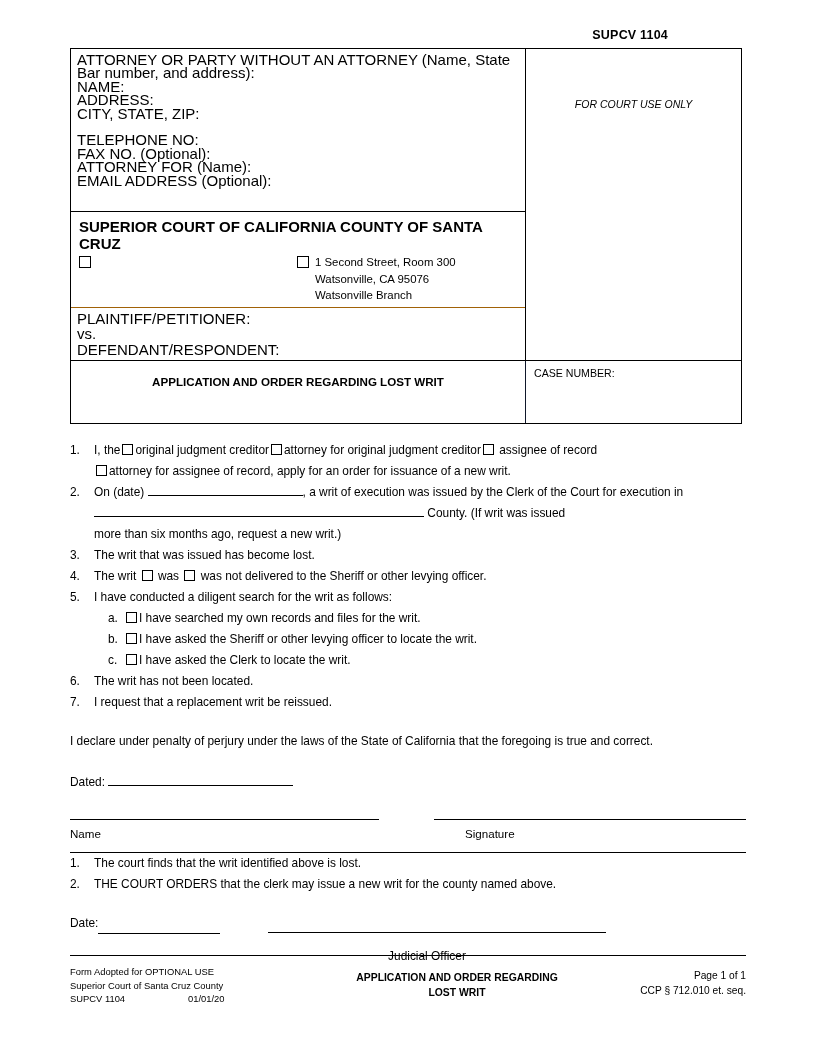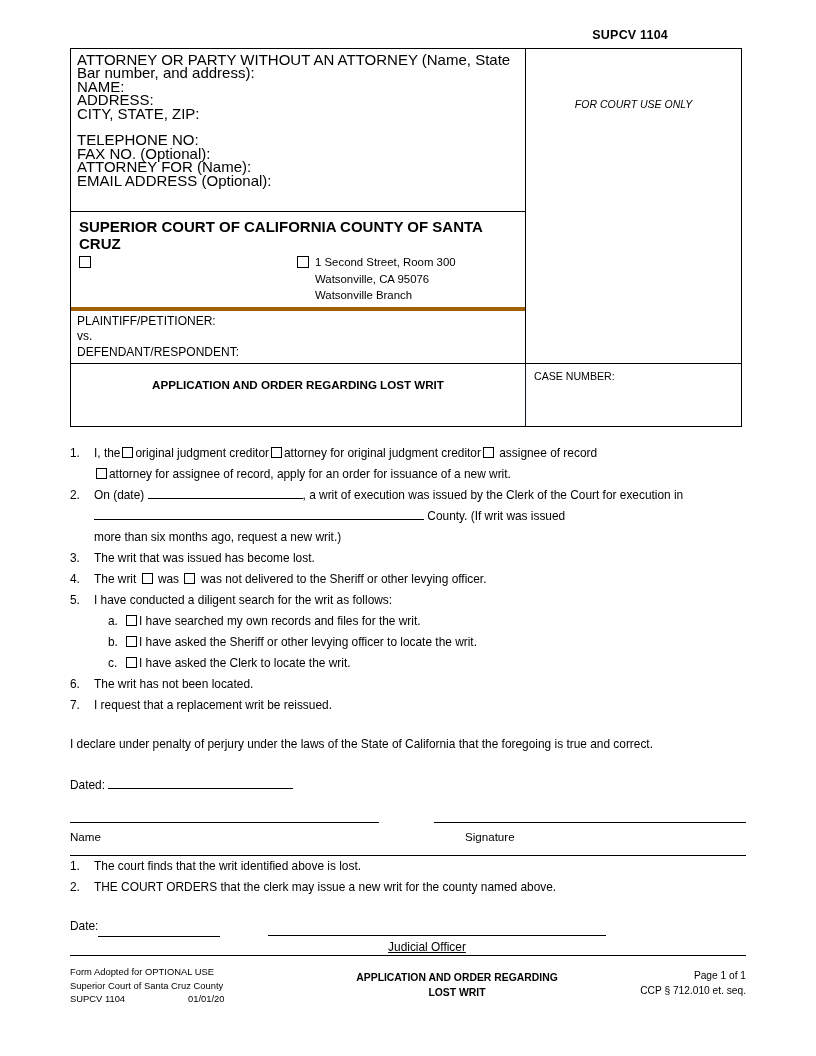--- a/index.html
+++ b/index.html
@@ -96,23 +96,23 @@
     display: inline-block;
     width: 11px;
     height: 11px;
     border: 1px solid #000;
     box-sizing: border-box;
     vertical-align: -1px;
     margin: 0 2px;
     background: #fff;
   }
   .parties {
-    border-top: 4px solid #a16207;
+    border-top: 1px solid #a16207;
     padding: 3px 6px 3px 6px;
-    font-size: 12px;
+    font-size: 15px;
     line-height: 15.5px;
     min-height: 52px;
     box-sizing: border-box;
   }
   .cap-bottom {
     display: flex;
     border-top: 1px solid #000;
   }
   .title-cell {
     width: 455px;
@@ -215,24 +215,23 @@
   .date-blank { width: 122px; }
   .jo-line {
     width: 338px;
     border-top: 1px solid #000;
     margin-left: 48px;
     height: 1px;
   }
   .jo-label {
     text-align: center;
     font-size: 11.9px;
-    padding-top: 0;
+    padding-top: 12px;
     margin-left: 188px;
     width: 338px;
-    text-decoration: underline;
   }
 
   
   .footer-rule {
     border-top: 1.6px solid #000;
     width: 676px;
     position: absolute;
     left: 70px;
     top: 955px;
   }

